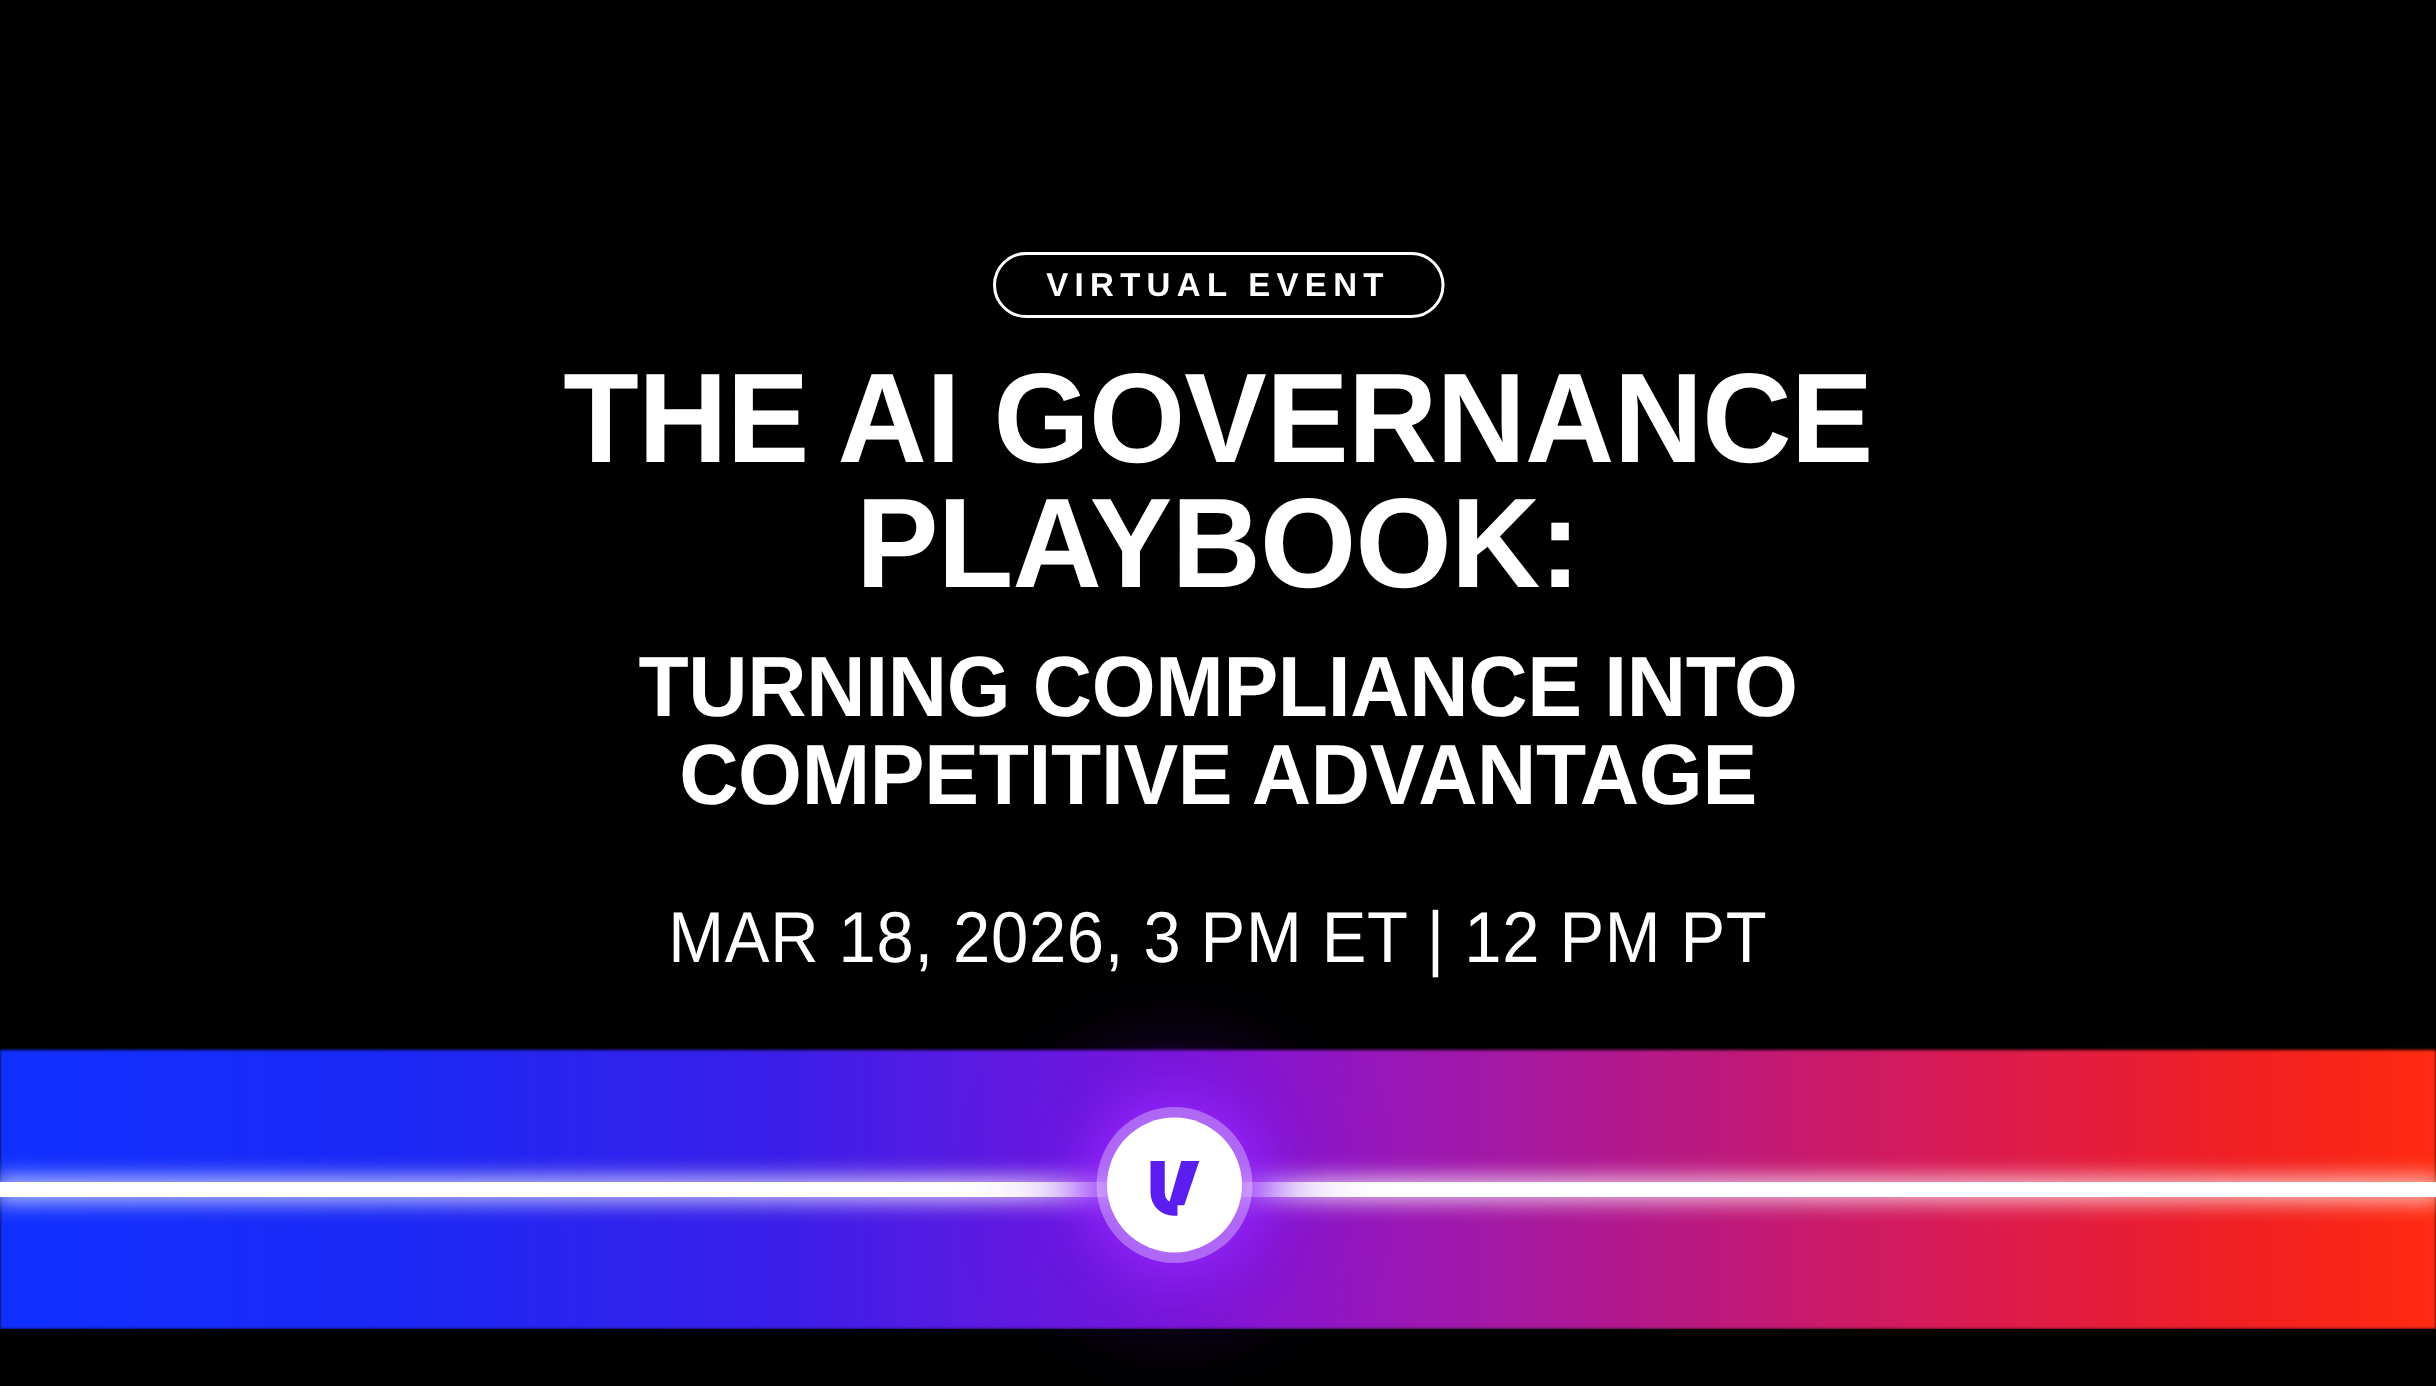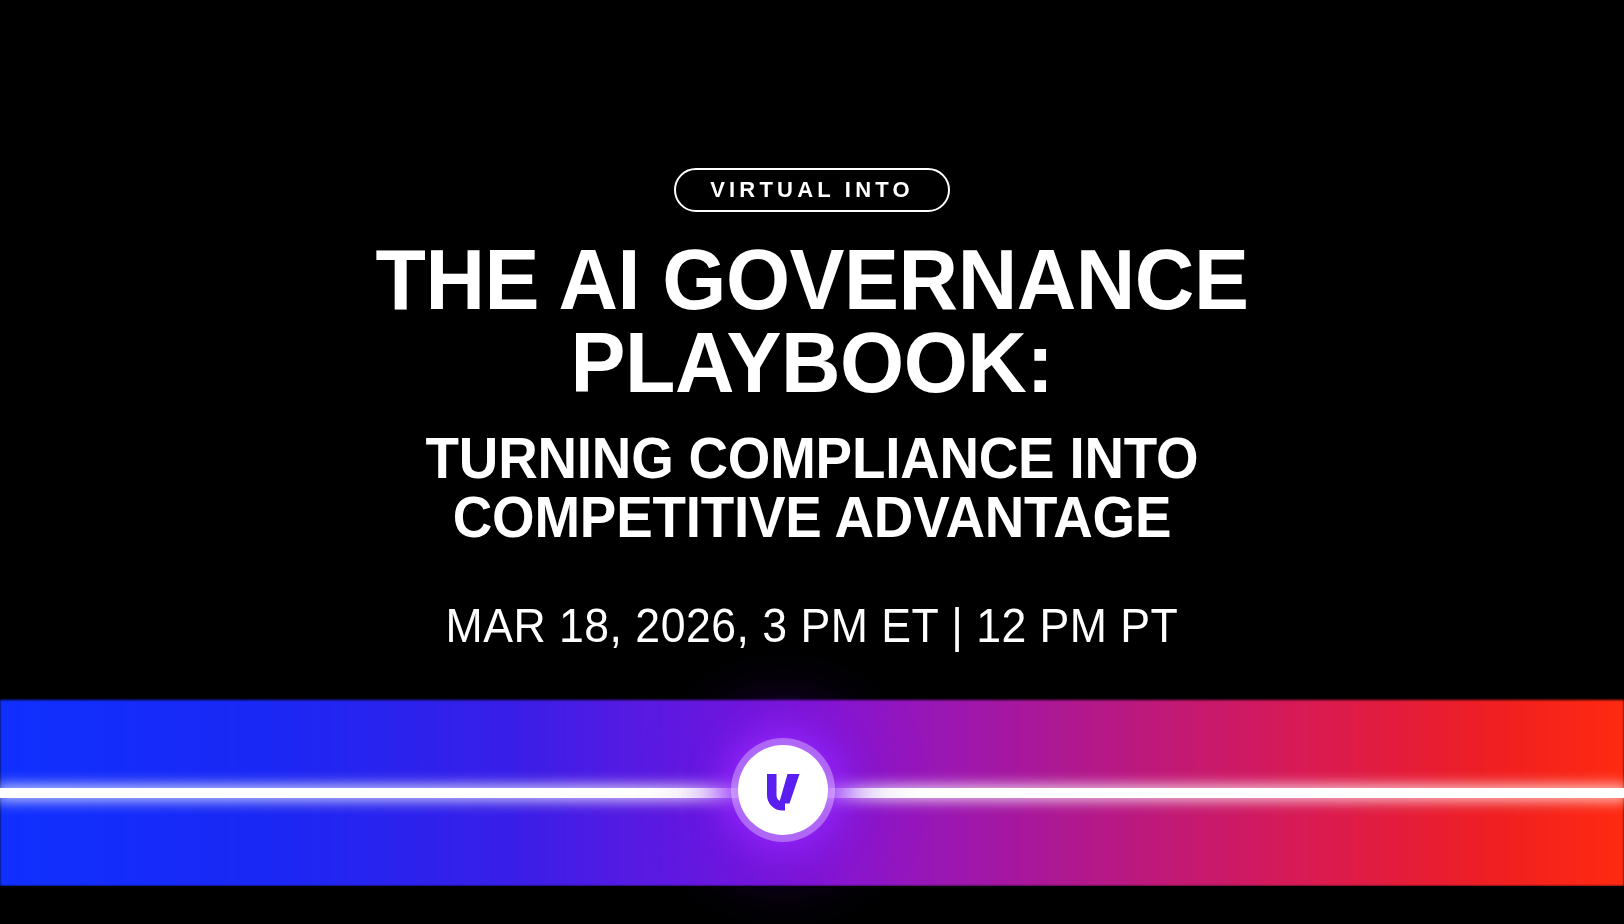--- a/index.html
+++ b/index.html
@@ -177,21 +177,21 @@
     z-index: 3;
   }
 </style>
 </head>
 <body>
 
 <div class="promo-card">
 
   <div class="content">
 
-    <div class="event-badge">VIRTUAL INTO</div>
+    <div class="event-badge">VIRTUAL EVENT</div>
 
     <h1 class="headline">THE AI GOVERNANCE PLAYBOOK:</h1>
 
     <h2 class="subheadline">TURNING COMPLIANCE INTO COMPETITIVE ADVANTAGE</h2>
 
     <div class="datetime">MAR 18, 2026, 3 PM ET | 12 PM PT</div>
 
   </div>
 
   <div class="light-bar">

